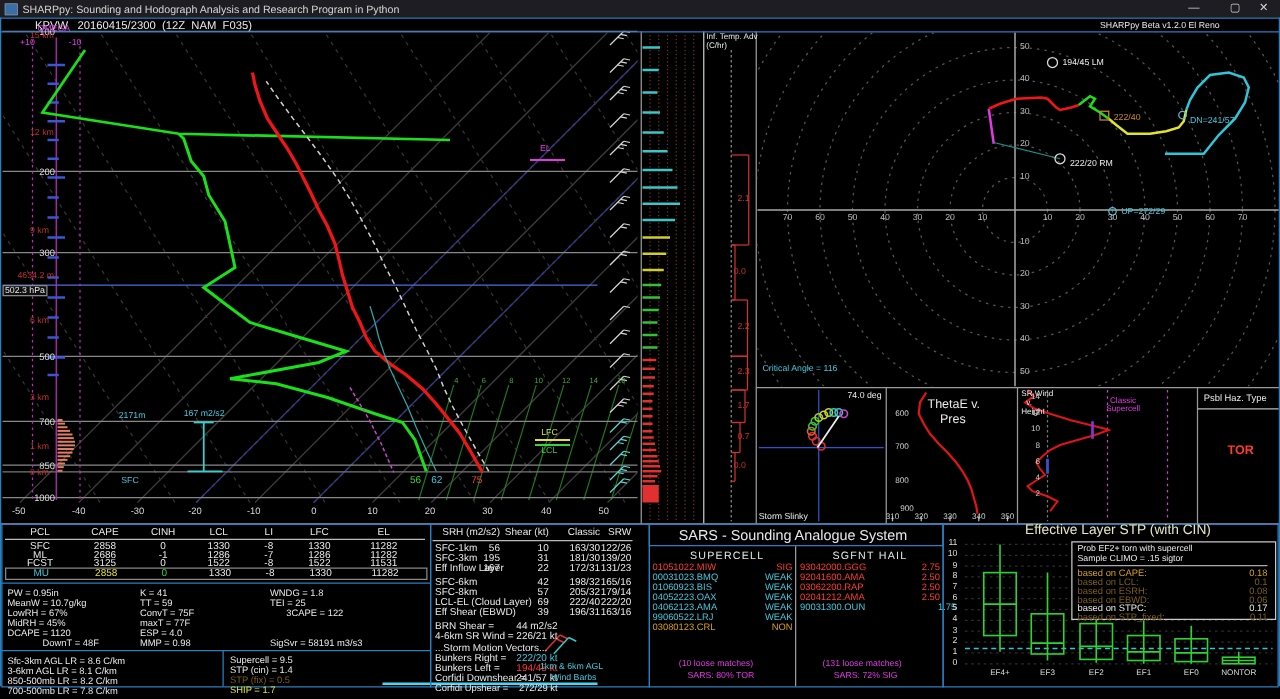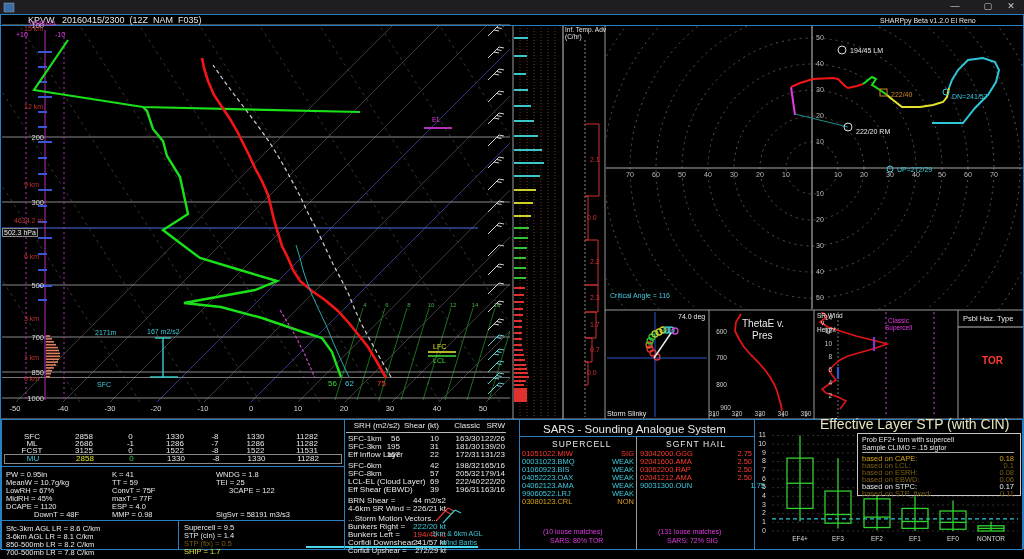--- a/index.html
+++ b/index.html
@@ -440,20 +440,21 @@
           <rect x="978" y="525.792" width="26" height="5.20799999999997" fill="none" stroke="#2fd22f" stroke-width="1.3"></rect>
           <line x1="978" y1="528.396" x2="1004" y2="528.396" stroke="#2fd22f" stroke-width="1.3"></line>
         </g>
       </g>
 </svg>
 
 <div id="titlebar">
   <svg width="14" height="14" style="left:3px;top:1px">
     <rect x="1" y="2" width="10" height="9" fill="#3a6ea5" stroke="#9ab" stroke-width="0.5"></rect>
   </svg>
+  <span class="t">SHARPpy: Sounding and Hodograph Analysis and Research Program in Python</span>
   <span class="winbtn" style="left:944px">—</span>
   <span class="winbtn" style="left:977px">▢</span>
   <span class="winbtn" style="left:1000px">✕</span>
 </div>
 
 <div class="hline" style="left:0;top:14px;width:1024px"></div>
 <div class="hline" style="left:0;top:25px;width:1024px"></div>
 <div class="vline" style="left:0;top:14px;height:535px"></div>
 <div class="vline" style="left:1023px;top:14px;height:535px"></div>
 <span class="lbl f9 w" style="left:28px;top:16px">KPVW   20160415/2300  (12Z  NAM  F035)</span>
@@ -601,20 +602,29 @@
     </div>
 <span class="lbl w" style="left:963px;top:315px;font-size:7.5px">Psbl Haz. Type</span>
 <span class="lbl rd" style="left:982px;top:357px;font-size:10px;font-weight:bold">TOR</span>
 
 <div class="panel" style="left:1px;top:419px;width:344px;height:131px"></div>
 <div class="panel" style="left:344px;top:419px;width:176px;height:131px"></div>
 <div class="panel" style="left:519px;top:419px;width:236px;height:131px"></div>
 <div class="panel" style="left:519px;top:419px;width:236px;height:18px"></div>
 <div class="panel" style="left:754px;top:419px;width:269px;height:131px"></div>
 
+<div class="row7 w" style="left:4px;top:422px;border-bottom:1px solid #bbb;padding-bottom:1px;width:336px">
+  <span class="c0">PCL</span>
+  <span class="c1">CAPE</span>
+  <span class="c2">CINH</span>
+  <span class="c3">LCL</span>
+  <span class="c4">LI</span>
+  <span class="c5">LFC</span>
+  <span class="c6">EL</span>
+</div>
 <div class="row7 w" style="left:4px;top:433px">
   <span class="c0">SFC</span>
       <span class="c1">2858</span>
       <span class="c2">0</span>
       <span class="c3">1330</span>
       <span class="c4">-8</span>
       <span class="c5">1330</span>
       <span class="c6">11282</span>
 </div>
 <div class="row7 w" style="left:4px;top:440px">
@@ -777,21 +787,21 @@
 <div class="srow rd" style="left:640px;top:450px;width:112px"><span class="sid">93042000.GGG</span><span class="sv">2.75</span></div>
 <div class="srow rd" style="left:640px;top:458px;width:112px"><span class="sid">92041600.AMA</span><span class="sv">2.50</span></div>
 <div class="srow rd" style="left:640px;top:466px;width:112px"><span class="sid">03062200.RAP</span><span class="sv">2.50</span></div>
 <div class="srow rd" style="left:640px;top:474px;width:112px"><span class="sid">02041212.AMA</span><span class="sv">2.50</span></div>
 <div class="srow cy" style="left:640px;top:482px;width:125px"><span class="sid">90031300.OUN</span><span class="sv">1.75</span></div>
 <span class="lbl f7 mg" style="left:543px;top:528px">(10 loose matches)</span>
 <span class="lbl f7 mg" style="left:550px;top:537px">SARS: 80% TOR</span>
 <span class="lbl f7 mg" style="left:658px;top:528px">(131 loose matches)</span>
 <span class="lbl f7 mg" style="left:667px;top:537px">SARS: 72% SIG</span>
 
-<span class="lbl" style="left:820px;top:420px;font-size:14px;color:#e6e6c0">Effective Layer STP (with CIN)</span>
+<span class="lbl" style="left:820px;top:420px;font-size:11px;color:#e6e6c0">Effective Layer STP (with CIN)</span>
 <div class="ticks anchor-r" style="color:#ddd;font-size:7px">
       <span style="left: 766px; top: 431px;">11</span>
       <span style="left: 766px; top: 440px;">10</span>
       <span style="left: 766px; top: 449px;">9</span>
       <span style="left: 766px; top: 457px;">8</span>
       <span style="left: 766px; top: 466px;">7</span>
       <span style="left: 766px; top: 475px;">6</span>
       <span style="left: 766px; top: 483px;">5</span>
       <span style="left: 766px; top: 492px;">4</span>
       <span style="left: 766px; top: 501px;">3</span>

